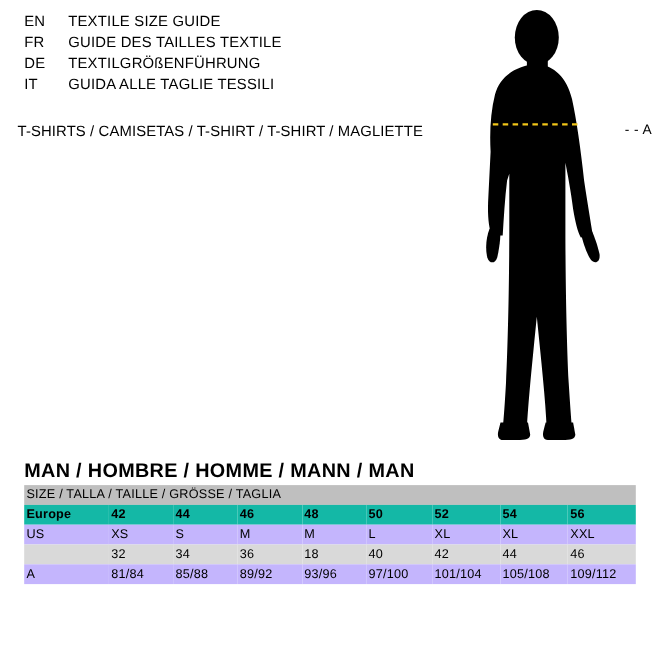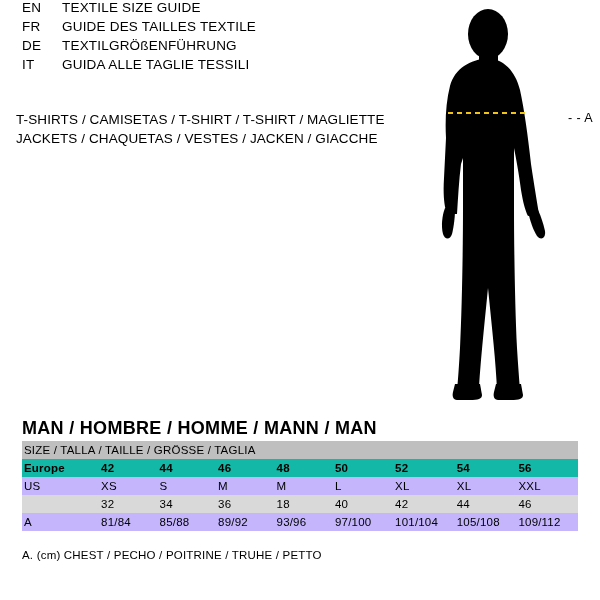--- a/index.html
+++ b/index.html
@@ -20,21 +20,21 @@
     width: 600px;
     height: 600px;
     box-sizing: border-box;
     padding: 0;
   }
 
   
   .lang-block {
     position: absolute;
     left: 22px;
-    top: 0;
+    top: 12px;
     width: 360px;
   }
   .lang-row {
     display: flex;
     align-items: baseline;
     height: 19px;
     font-size: 13.5px;
     letter-spacing: 0.2px;
   }
   .lang-code {
@@ -157,21 +157,20 @@
       <span class="lang-text">TEXTILGRÖßENFÜHRUNG</span>
     </div>
     <div class="lang-row">
       <span class="lang-code">IT</span>
       <span class="lang-text">GUIDA ALLE TAGLIE TESSILI</span>
     </div>
   </div>
 
   <div class="cat-block">
     <div class="cat-line">T-SHIRTS / CAMISETAS / T-SHIRT / T-SHIRT / MAGLIETTE</div>
-    <div class="cat-line">JACKETS / CHAQUETAS / VESTES / JACKEN / GIACCHE</div>
   </div>
 
   <div class="figure-wrap">
     <svg width="200" height="395" viewBox="0 0 200 395">
       <g fill="#000000">
 
         <ellipse cx="88" cy="26" rx="20" ry="25"></ellipse>
 
         <rect x="79" y="44" width="19" height="14"></rect>
 
@@ -274,15 +273,14 @@
         <td>89/92</td>
         <td>93/96</td>
         <td>97/100</td>
         <td>101/104</td>
         <td>105/108</td>
         <td>109/112</td>
       </tr>
     </tbody>
   </table>
 
-  <div class="footnote">A. (cm) CHEST / PECHO / POITRINE / TRUHE / PETTO</div>
 
 </div>
 
 </body></html>

